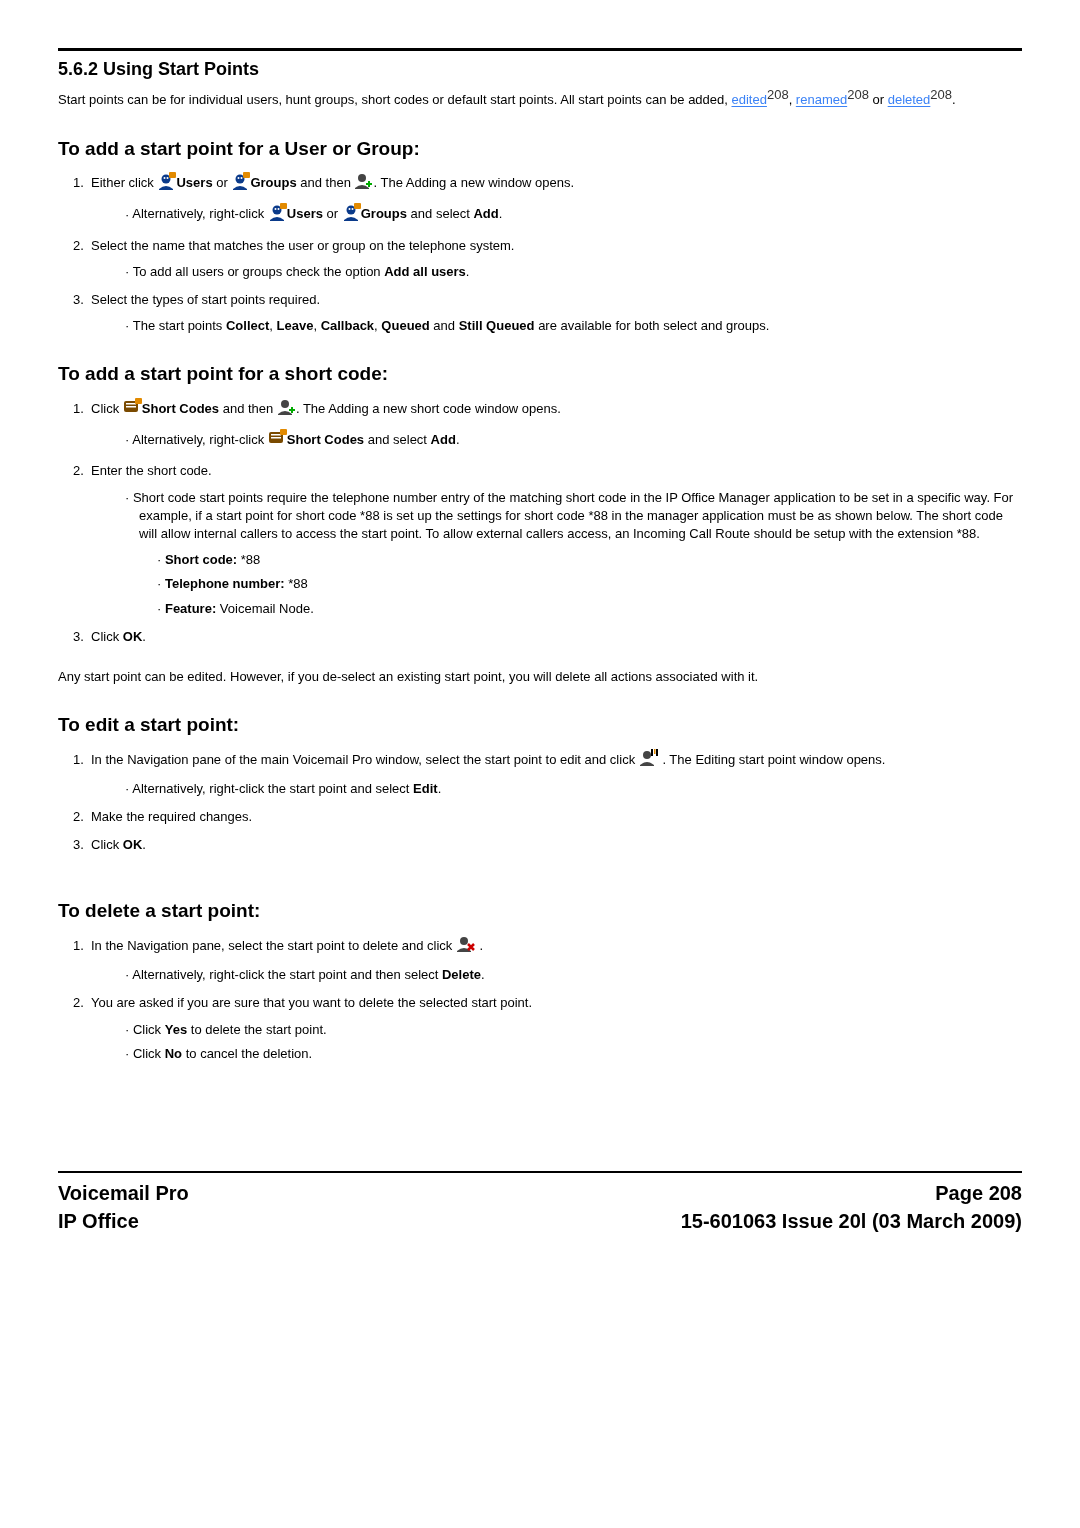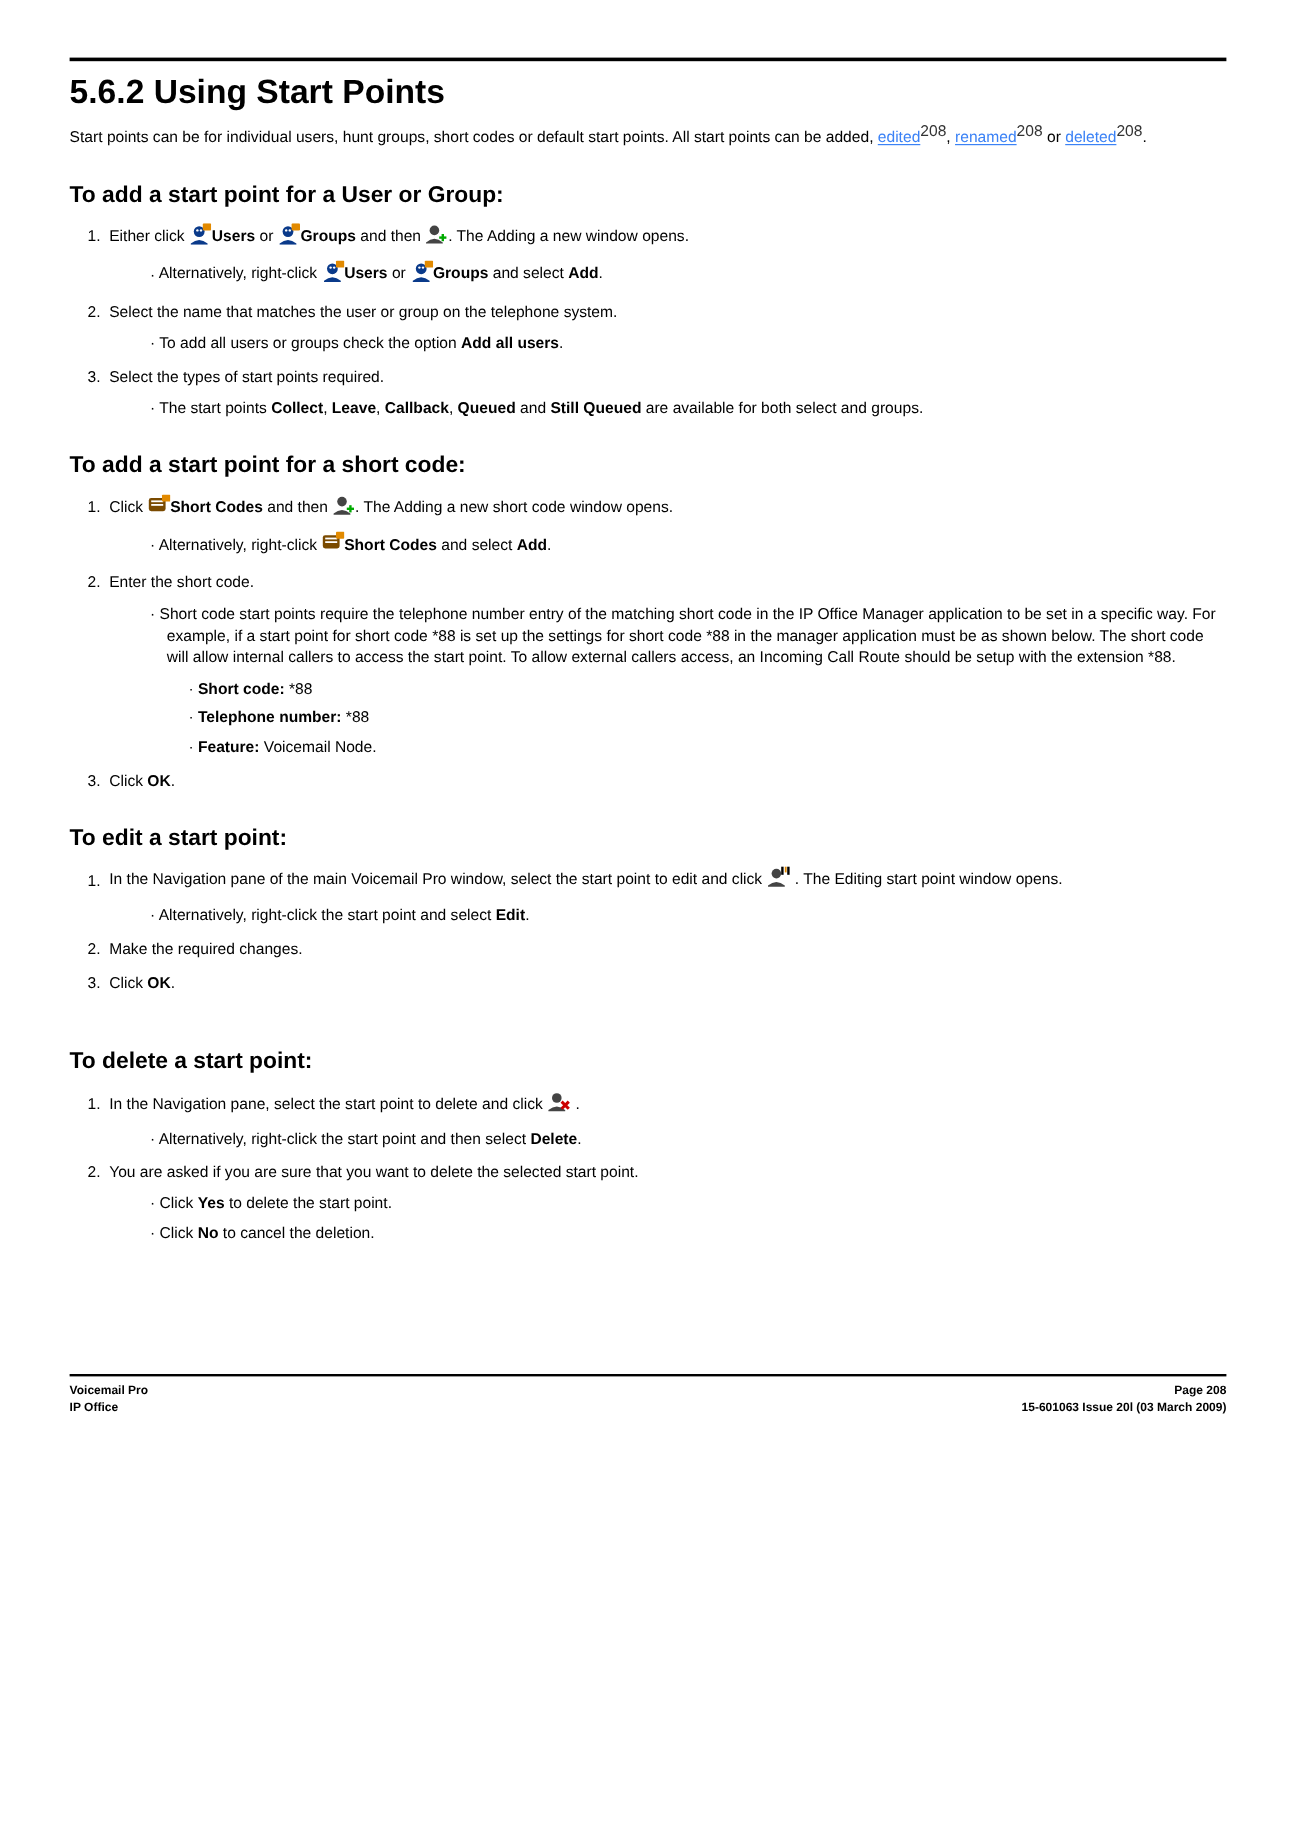--- a/index.html
+++ b/index.html
@@ -1,37 +1,37 @@
 <!DOCTYPE html>
 <html><head>
 <meta charset="utf-8">
 <style>
   * { margin: 0; padding: 0; box-sizing: border-box; }
   body { font-family: Verdana, Arial, sans-serif; font-size: 13px; width: 1080px; background: #fff; color: #000; line-height: 1.4; }
   .page { padding: 48px 58px 18px 58px; }
   .thick-rule { border-top: 3px solid #000; margin-bottom: 6px; }
-  h1 { font-family: Arial, Helvetica, sans-serif; font-size: 28px; font-weight: bold; margin-bottom: 4px; }
+  h1 { font-family: Arial, Helvetica, sans-serif; font-size: 18px; font-weight: bold; margin-bottom: 4px; }
   .intro { margin-bottom: 6px; }
   .link { color: #3b82f6; text-decoration: underline; }
   .sup { font-size: 13px; vertical-align: super; color: #333; }
   h3.sect { font-size: 19px; font-weight: bold; margin-top: 26px; margin-bottom: 10px; }
   ol.numbered { list-style: none; padding-left: 0; }
   ol.numbered > li { margin-bottom: 10px; padding-left: 18px; text-indent: -18px; margin-left: 15px; }
   ol.numbered > li .num { display: inline-block; width: 18px; text-indent: 0; }
   ul.bullets { list-style: none; padding-left: 34px; margin-top: 8px; margin-bottom: 10px; }
   ul.bullets > li { margin-bottom: 6px; padding-left: 14px; text-indent: -14px; }
   ul.bullets > li::before { content: '· '; }
   ul.subbullets { list-style: none; padding-left: 18px; margin-top: 8px; }
   ul.subbullets > li { margin-bottom: 6px; padding-left: 14px; text-indent: -14px; }
   ul.subbullets > li::before { content: '· '; }
   .icon { display: inline-block; vertical-align: middle; text-indent: 0; }
   .para-after { margin-top: 22px; margin-bottom: 8px; }
   .footer-wrap { margin-top: 80px; padding: 0 58px 30px 58px; }
   .footer-rule { border-top: 2px solid #000; margin-bottom: 6px; }
-  .footer { display: flex; justify-content: space-between; font-family: Arial, Helvetica, sans-serif; font-size: 10px; font-weight: bold; }
+  .footer { display: flex; justify-content: space-between; font-family: Arial, Helvetica, sans-serif; font-size: 20px; font-weight: bold; }
   .footer .left, .footer .right { display: flex; flex-direction: column; }
   .footer .right { text-align: right; }
 </style>
 </head>
 <body>
 
 <svg width="0" height="0" style="position:absolute">
   <defs>
     <g id="head-icon">
       <circle cx="9" cy="7" r="4.5" fill="#0a3a8a"></circle>
@@ -124,20 +124,21 @@
             <li><b>Short code:</b><span> *88</span></li>
             <li><b>Telephone number:</b><span> *88</span></li>
             <li><b>Feature:</b><span> Voicemail Node.</span></li>
           </ul>
         </li>
       </ul>
     </li>
     <li><span class="num">3.</span><span>Click </span><b>OK</b><span>.</span></li>
   </ol>
 
+  <p class="para-after">Any start point can be edited. However, if you de-select an existing start point, you will delete all actions associated with it.</p>
 
   <h3 class="sect">To edit a start point:</h3>
   <ol class="numbered">
     <li><span class="num">1.</span><span>In the Navigation pane of the main Voicemail Pro window, select the start point to edit and click </span><span class="icon"><svg width="20" height="18">
             <use href="#edit-person"></use>
           </svg></span><span> . The Editing start point window opens.</span>
       <ul class="bullets">
         <li><span>Alternatively, right-click the start point and select </span><b>Edit</b><span>.</span></li>
       </ul>
     </li>

